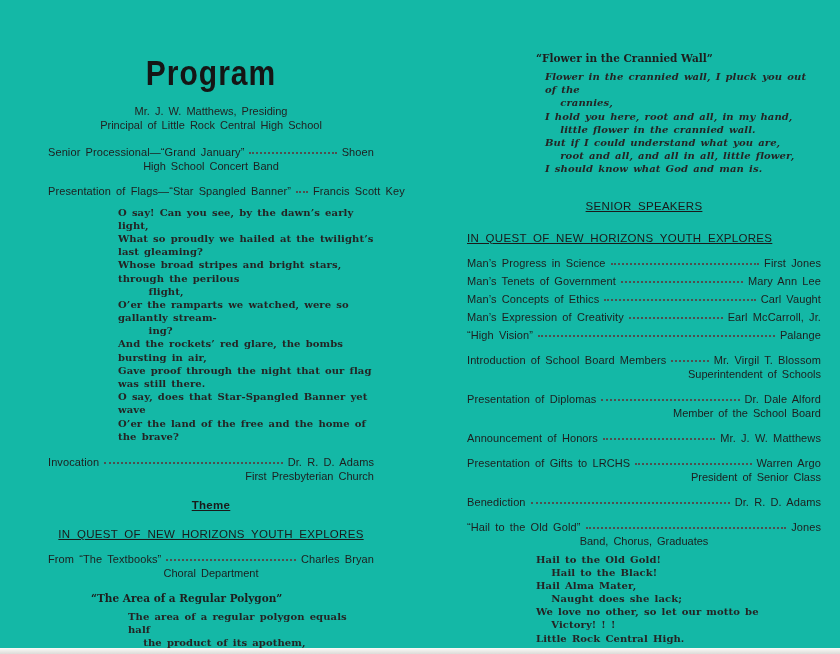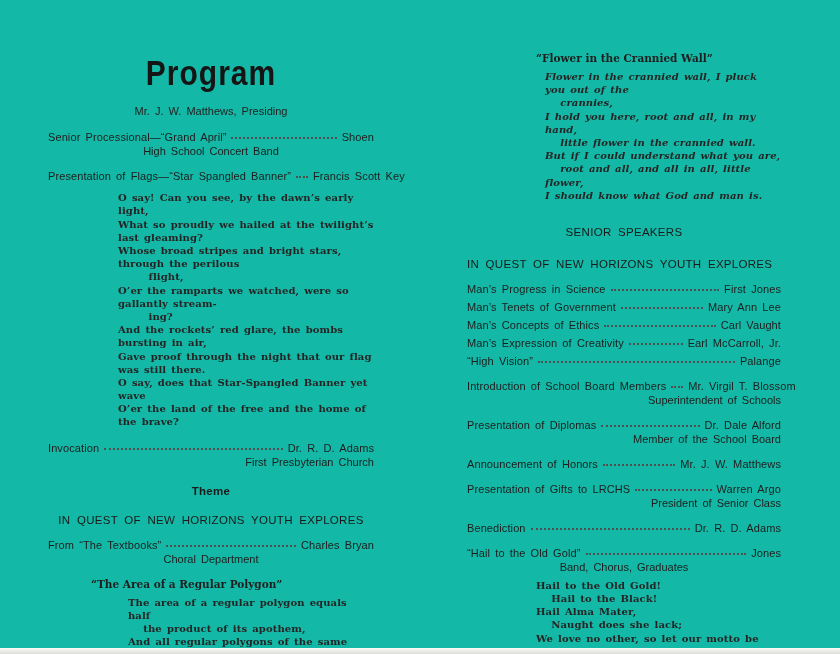--- a/index.html
+++ b/index.html
@@ -7,21 +7,21 @@
     position:relative;
     width:840px;height:654px;
     background:#14b8a6;
     font-family:"Liberation Sans",sans-serif;
     color:#1e1e1e;
     display:flex;
     overflow:hidden;
   }
   .page{box-sizing:border-box;}
   .page.left{width:420px;padding:56px 46px 0 48px;}
-  .page.right{width:420px;padding:52px 59px 0 47px;}
+  .page.right{width:420px;padding:52px 19px 0 47px;}
 
   .title{
     font-family:"Liberation Sans",sans-serif;
     font-weight:bold;
     font-size:30px;
     letter-spacing:1px;
     text-align:center;
     transform:scaleY(1.15);
     margin:0 0 14px 0;
     color:#151515;
@@ -56,20 +56,21 @@
   .sub.center{text-align:center;}
   .sub.right{text-align:right;}
 
   .heading{
     font-size:11.5px;
     text-align:center;
     margin-top:17px;
     word-spacing:3px;
     letter-spacing:.3px;
     color:#1a1a1a;
+    text-decoration:underline;
   }
   .heading.bold{font-weight:bold;}
   .heading.left{text-align:left;}
   .right .heading.senior{margin-top:24px;}
   .right .heading.left{margin-top:20px;}
 
   .verse{
     font-family:"DejaVu Serif",serif;
     font-weight:bold;
     font-size:10px;
@@ -99,23 +100,24 @@
     pointer-events:none;
   }
 </style>
 </head>
 <body>
 
 <div class="spread">
   <div class="page left">
     <div class="title">Program</div>
     <div class="presiding">Mr. J. W. Matthews, Presiding</div>
+    <div class="presiding">Principal of Little Rock Central High School</div>
     <div id="left-entries">
         <div class="row">
-          <span class="label">Senior Processional—“Grand April”</span>
+          <span class="label">Senior Processional—“Grand January”</span>
           <span class="dots"></span>
           <span class="name">Shoen</span>
         </div>
         <div class="sub center">High School Concert Band</div>
         <div class="row">
           <span class="label">Presentation of Flags—“Star Spangled Banner”</span>
           <span class="dots"></span>
           <span class="name">Francis Scott Key</span>
         </div>
         <div class="verse ">O say! Can you see, by the dawn’s early light,

